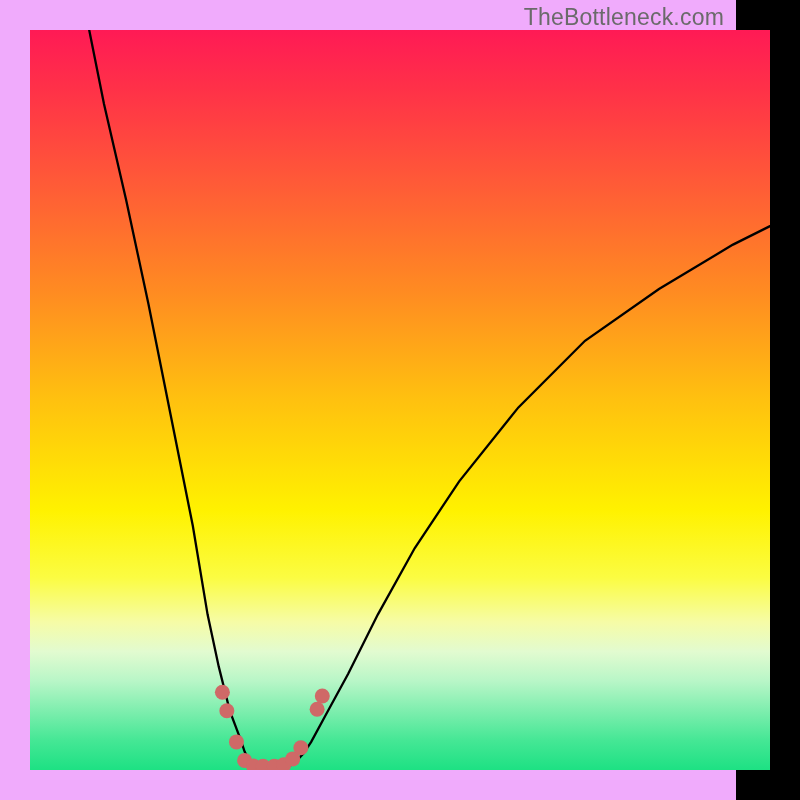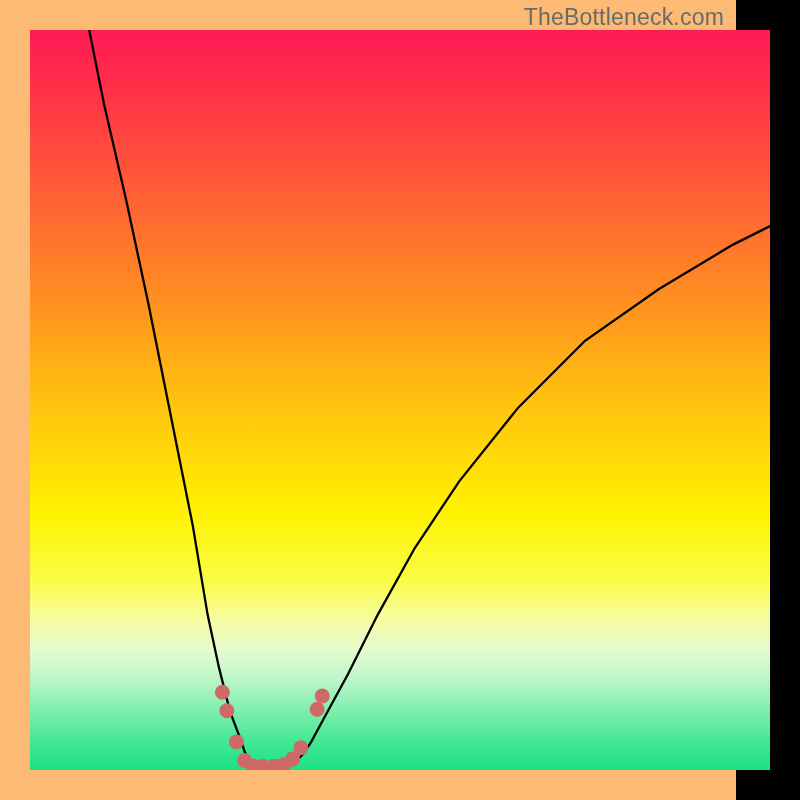--- a/index.html
+++ b/index.html
@@ -8,21 +8,21 @@
     width: 800px;
     height: 800px;
     overflow: hidden;
     background: #000;
     font-family: Arial, Helvetica, sans-serif;
   }
   .frame {
     position: relative;
     width: 736px;
     height: 800px;
-    background: #fdba74;
+    background: #f0abfc;
   }
   .watermark {
     position: absolute;
     top: 4px;
     right: 12px;
     color: #6a6a6a;
     font-size: 23px;
     font-weight: 400;
     letter-spacing: 0.2px;
     z-index: 5;

